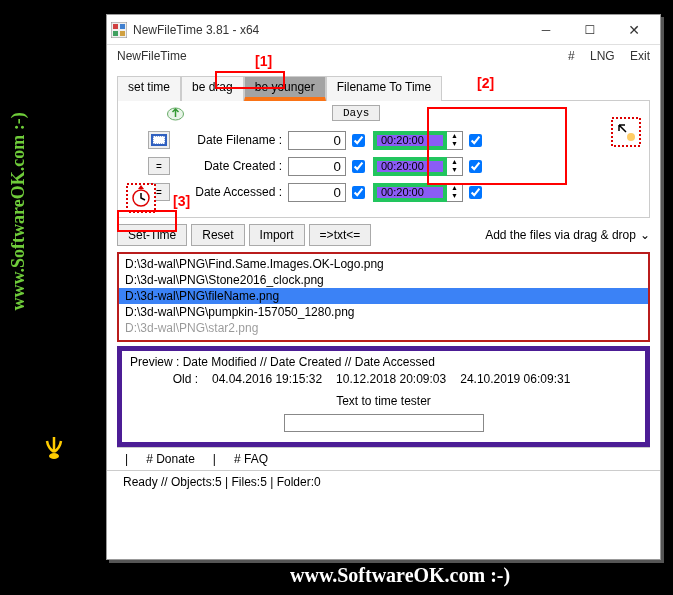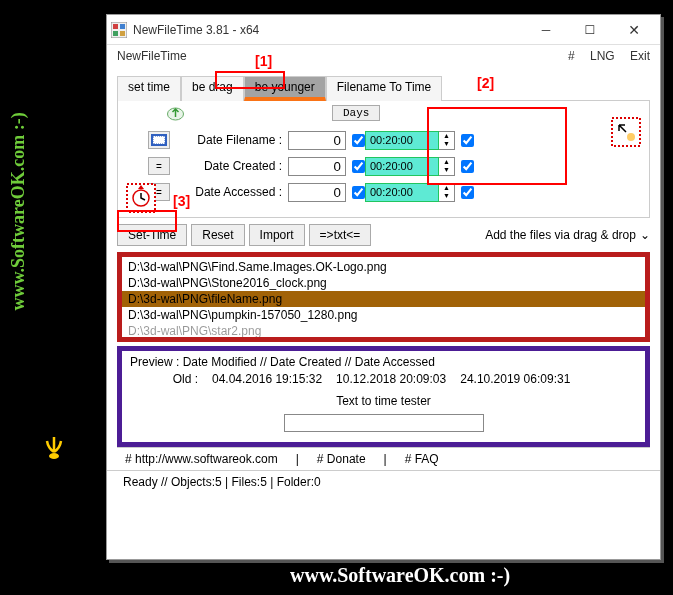--- a/index.html
+++ b/index.html
@@ -27,37 +27,37 @@
 .tabs { display: flex; border-bottom: 1px solid #ccc; font-size: 12px; }
 .tab { padding: 3px 10px; border: 1px solid #ccc; border-bottom: none; margin-right: 0; background: #f5f5f5; position: relative; top: 1px; }
 .tab.active { background: #a3a3a3; border-bottom: 4px solid #f97316; }
 
 .field-panel { border: 1px solid #ccc; border-top: none; padding: 8px 6px 10px 6px; position: relative; }
 .field-row { display: flex; align-items: center; margin-bottom: 4px; height: 22px; }
 .field-row .eq-btn { width: 22px; height: 18px; border: 1px solid #aaa; background: #efefef; margin-left: 24px; font-size: 10px; display:flex; align-items:center; justify-content:center; }
 .field-row .lbl { width: 102px; text-align: right; margin-left: 10px; font-size: 12px; }
 .field-row .days-input { width: 58px; border: 1px solid #888; text-align: right; padding: 2px 4px; margin-left: 6px; height: 19px; }
 .field-row .cb { margin-left: 6px; }
-.field-row .time-input { width: 74px; border: 1px solid #22c55e; padding: 2px 4px; height: 19px; background: #5eead4; display:flex; align-items:center; }
+.field-row .time-input { width: 74px; border: 4px solid #22c55e; margin-left: 8px; padding: 2px 4px; height: 19px; background: #8b5cf6; display:flex; align-items:center; }
 .field-row .spin { width: 16px; height: 19px; border: 1px solid #888; border-left: none; display: flex; flex-direction: column; }
 .field-row .spin div { flex:1; font-size: 7px; text-align:center; line-height:8px; }
 .days-label { position: absolute; left: 214px; top: 4px; border: 1px solid #aaa; background: #efefef; padding: 1px 10px; font-size: 11px; font-family: Liberation Mono, monospace; }
 .upload-icon { position: absolute; left: 48px; top: 4px; width: 19px; height: 16px;}
 .upload-icon svg { width: 19px; height: 16px; }
 .blueicon { width: 22px; height: 18px; border: 1px solid #aaa; background: #efefef; margin-left: 24px; display:flex; align-items:center; justify-content:center; }
 .target-icon-l { position: absolute; left: 8px; top: 82px; width: 30px; height: 30px; }
 .target-icon-r { position: absolute; right: 8px; top: 16px; width: 30px; height: 30px; }
 
 .btnrow { display: flex; align-items: center; gap: 4px; margin-top: 6px; }
 .btnrow .btn { border: 1px solid #aaa; background: #efefef; padding: 3px 10px; font-size: 12px; }
 .btnrow .right-link { margin-left: auto; font-size: 12px; display:flex; align-items:center; gap:4px; }
 
-.file-list { border: 5px solid #b91c1c; margin-top: 6px; height: 90px; overflow: hidden; font-size: 12px; padding: 2px 0; }
+.file-list { border: 2px solid #b91c1c; margin-top: 6px; height: 90px; overflow: hidden; font-size: 12px; padding: 2px 0; }
 .file-list .item { padding: 1px 6px; }
-.file-list .item.sel { background: #a16207; }
+.file-list .item.sel { background: #3b82f6; }
 
 .preview { border: 5px solid #4c1d95; margin-top: 4px; padding: 4px 8px; font-size: 12px; }
 .preview .hdr { margin-bottom: 3px; }
 .preview .row { margin-left: 26px; display:flex; gap: 14px; margin-bottom: 1px; }
 .preview .row .lab { width: 42px; text-align: right; }
 
 .tester-row { display: flex; align-items: center; justify-content: center; margin: 8px 0 6px 0; font-size: 12px; gap: 6px; flex-direction: column; }
 .tester-row input { width: 200px; border: 1px solid #888; height: 18px; padding: 2px; }
 
 .links { border-top: 1px solid #ccc; padding: 4px 8px; font-size: 12px; display:flex; gap: 18px; }
@@ -214,21 +214,20 @@
         <span>10.12.2018 20:09:03</span>
         <span>24.10.2019 06:09:31</span>
       </div>
       <div class="tester-row">
         <span>Text to time tester</span>
         <input value="" style="">
       </div>
     </div>
 
     <div class="links">
-      <span># http://www.softwareok.com</span>
       <span>|</span>
       <span># Donate</span>
       <span>|</span>
       <span># FAQ</span>
     </div>
   </div>
   <div class="status">Ready // Objects:5 | Files:5 | Folder:0</div>
 
   <div class="anno" style="left:108px; top:56px; width:70px; height:18px;"></div>
   <div class="anno-label" style="left:148px; top:38px;">[1]</div>

